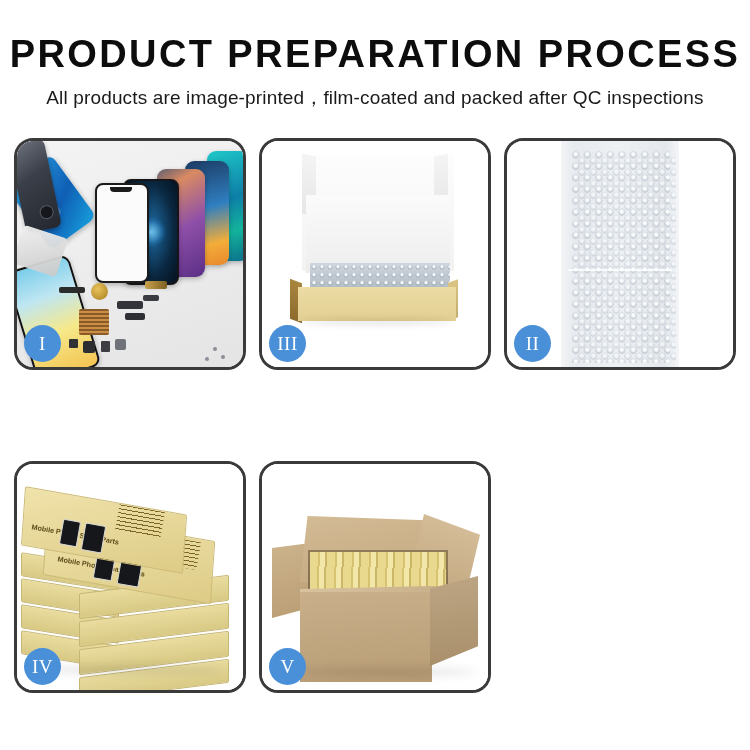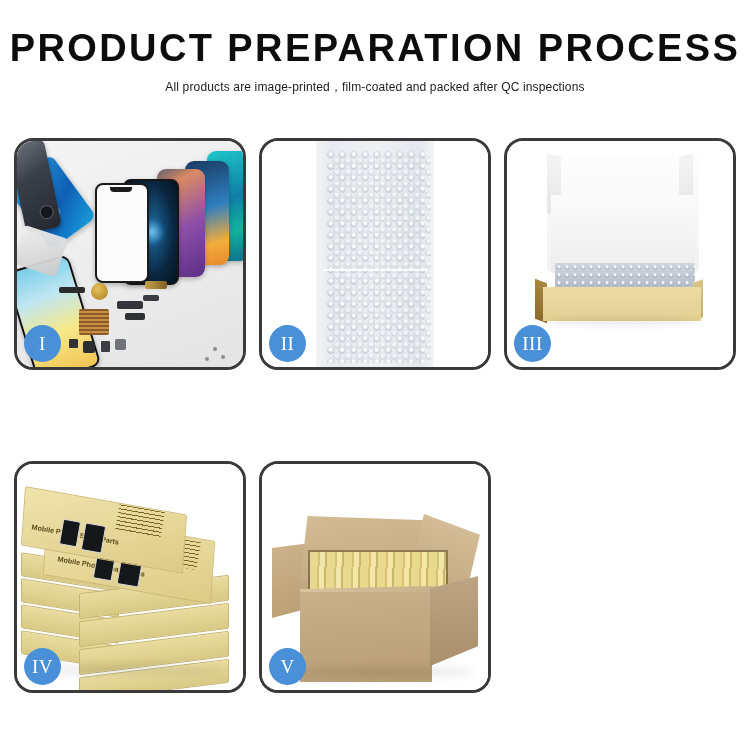--- a/index.html
+++ b/index.html
@@ -5,33 +5,33 @@
   html,body{margin:0;padding:0;}
   body{
     width:750px;height:750px;
     background:#ffffff;
     font-family:"Liberation Sans", sans-serif;
     overflow:hidden;
     position:relative;
   }
   .header{
     text-align:center;
-    margin-top:28px;
+    padding-top:34px;
   }
   .title{
     font-size:38px;
     font-weight:bold;
     letter-spacing:2.4px;
     color:#0d0d0d;
     line-height:1.06;
     white-space:nowrap;
   }
   .subtitle{
     margin-top:11px;
-    font-size:12px;
+    font-size:19px;
     color:#1a1a1a;
     letter-spacing:.15px;
     white-space:nowrap;
   }
 
   .grid{
     position:absolute;
     left:14px; top:138px;
     width:722px;
     display:grid;
@@ -278,46 +278,46 @@
       <div class="prt prt-sq4"></div>
       <div class="prt-tool"></div>
       <div class="prt-scr" style="left:196px;top:206px"></div>
       <div class="prt-scr" style="left:204px;top:214px"></div>
       <div class="prt-scr" style="left:188px;top:216px"></div>
     </div>
     <div class="badge">I</div>
   </div>
 
   <div class="panel">
-    <div class="scene p2">
-      <div class="wrapstrip">
-        <div class="bubbles"></div>
-        <div class="bubbles2"></div>
-        <div class="wrapseam"></div>
-      </div>
-    </div>
-    <div class="badge">II</div>
-  </div>
-
-  <div class="panel">
     <div class="scene p3">
       <div class="b3-lid"></div>
       <div class="b3-lid-l"></div>
       <div class="b3-lid-r"></div>
       <div class="b3-foam"></div>
       <div class="b3-inner"></div>
       <div class="b3-edge"></div>
       <div class="b3-redge"></div>
       <div class="b3-front"></div>
       <div class="b3-shadow"></div>
     </div>
     <div class="badge">III</div>
   </div>
 
   <div class="panel">
+    <div class="scene p2">
+      <div class="wrapstrip">
+        <div class="bubbles"></div>
+        <div class="bubbles2"></div>
+        <div class="wrapseam"></div>
+      </div>
+    </div>
+    <div class="badge">II</div>
+  </div>
+
+  <div class="panel">
     <div class="scene p4">
       <div class="stack">
 
         <div class="sb sb-side" style="left:4px;top:96px;width:96px;height:22px;transform:skewY(9deg);"></div>
         <div class="sb sb-side" style="left:4px;top:122px;width:96px;height:22px;transform:skewY(9deg);"></div>
         <div class="sb sb-side" style="left:4px;top:148px;width:96px;height:22px;transform:skewY(9deg);"></div>
         <div class="sb sb-side" style="left:4px;top:174px;width:96px;height:22px;transform:skewY(9deg);"></div>
 
         <div class="sb sb-side" style="left:62px;top:120px;width:148px;height:24px;transform:skewY(-7deg);"></div>
         <div class="sb sb-side" style="left:62px;top:148px;width:148px;height:24px;transform:skewY(-7deg);"></div>

